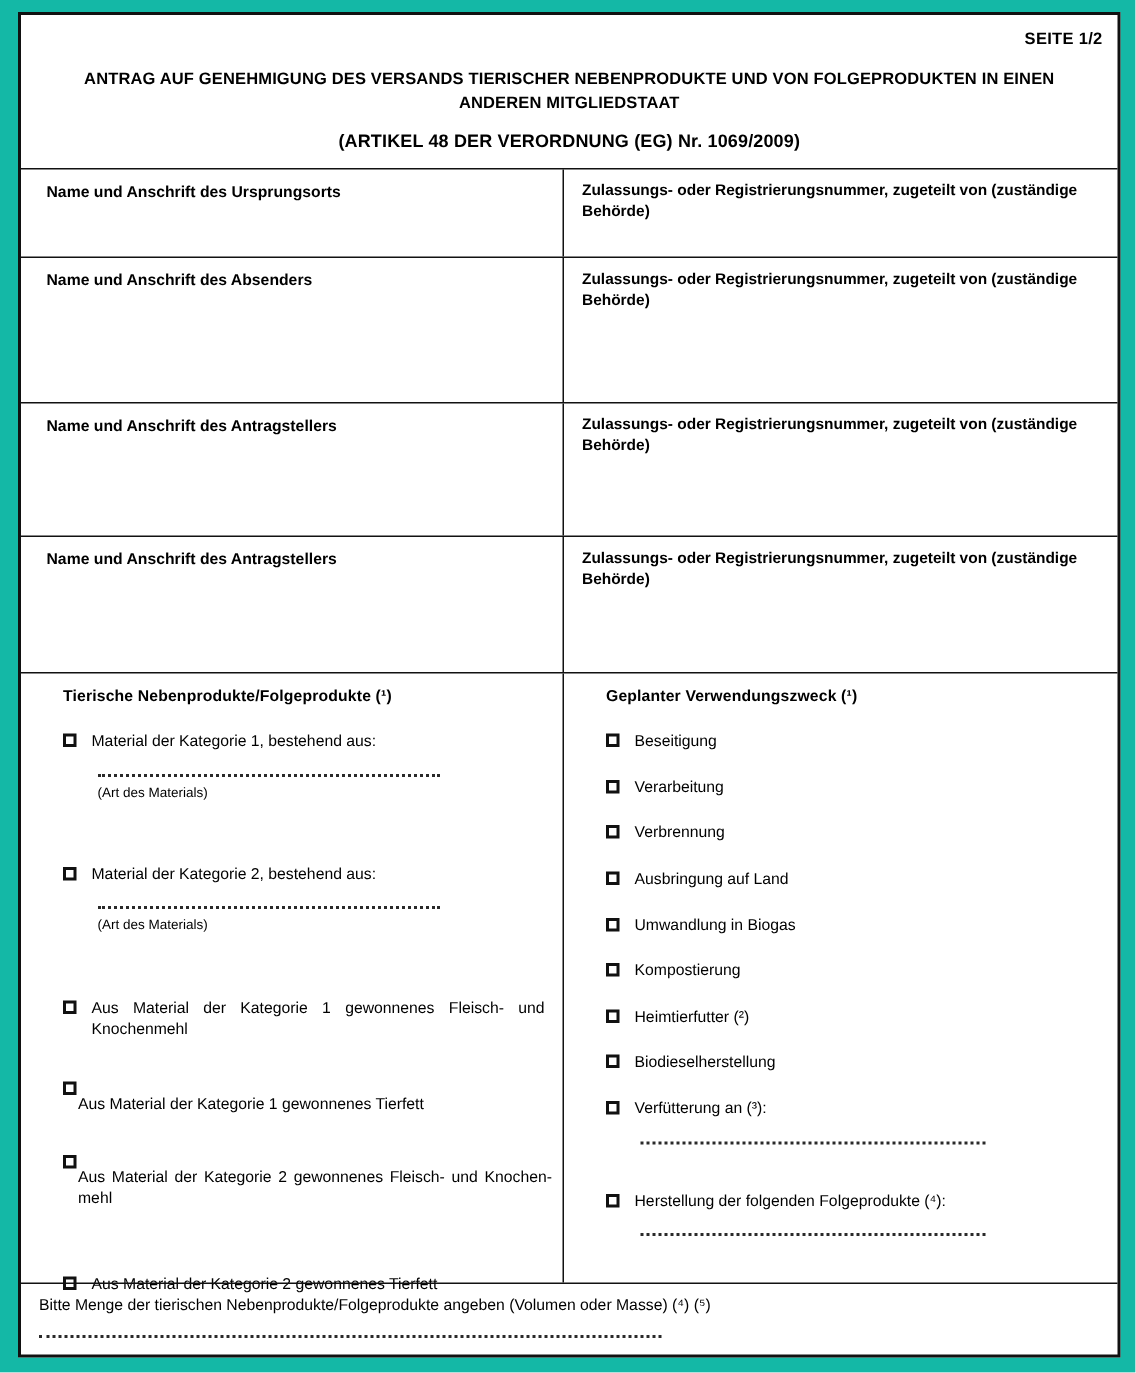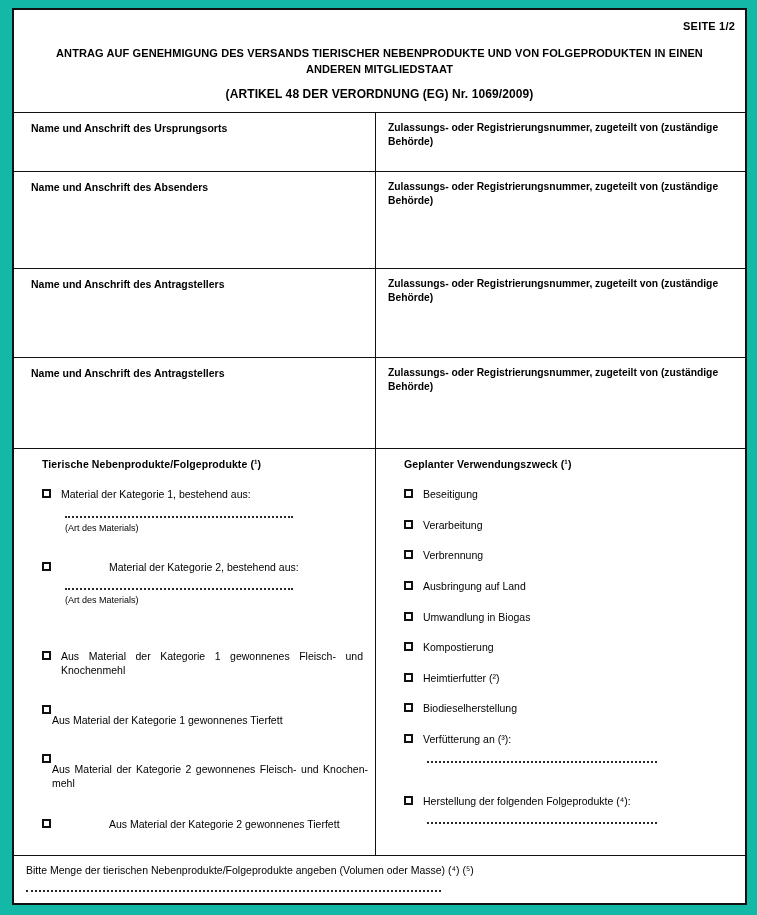--- a/index.html
+++ b/index.html
@@ -39,21 +39,21 @@
   .chead { font-weight:bold; font-size:10.5px; margin-bottom:18px; letter-spacing:.1px; }
   .cb-row { display:flex; align-items:flex-start; }
   .cb { width:9px; height:9px; border:2px solid #111; background:#fff; flex:0 0 auto; margin-top:1px; }
   .cb-lab { margin-left:10px; line-height:1.3; }
   .ccol-l .cb-lab { width:316px; text-align:justify; }
   .dots { height:0; border-bottom:2px dotted #2a2a2a; }
   .indent { margin-left:23px; }
   .dots-sm { width:228px; }
   .dots-r { width:230px; }
   .caption { font-size:9px; margin-top:5px; } .mt14 { margin-top:14px; } .mt26 { margin-top:26px;flex-direction:column; }
-  .mt28 { margin-top:28px;gap:48px; } .mt30 { margin-top:45px; } .mt32 { margin-top:32px; }
+  .mt28 { margin-top:44px; } .mt30 { margin-top:45px; } .mt32 { margin-top:32px; }
   .rgap { margin-bottom:17px; }
 
   
   .qty { flex:1; padding:8px 12px; font-size:10.5px; }
   .dots-b { width:415px; margin-top:14px; }
 </style>
 </head>
 <body>
 
 <div class="page">

